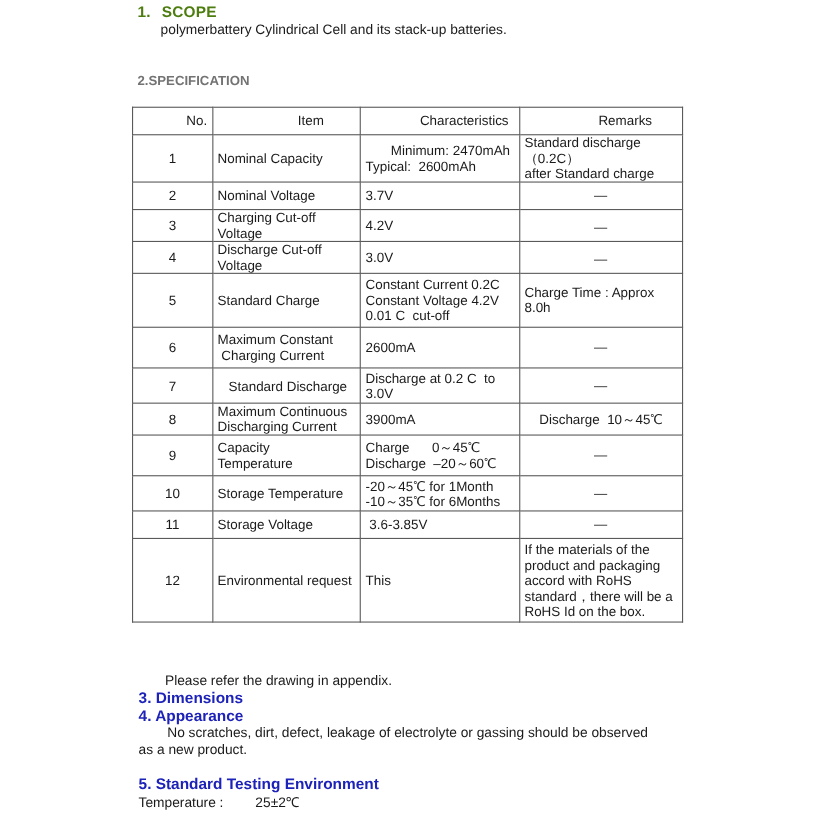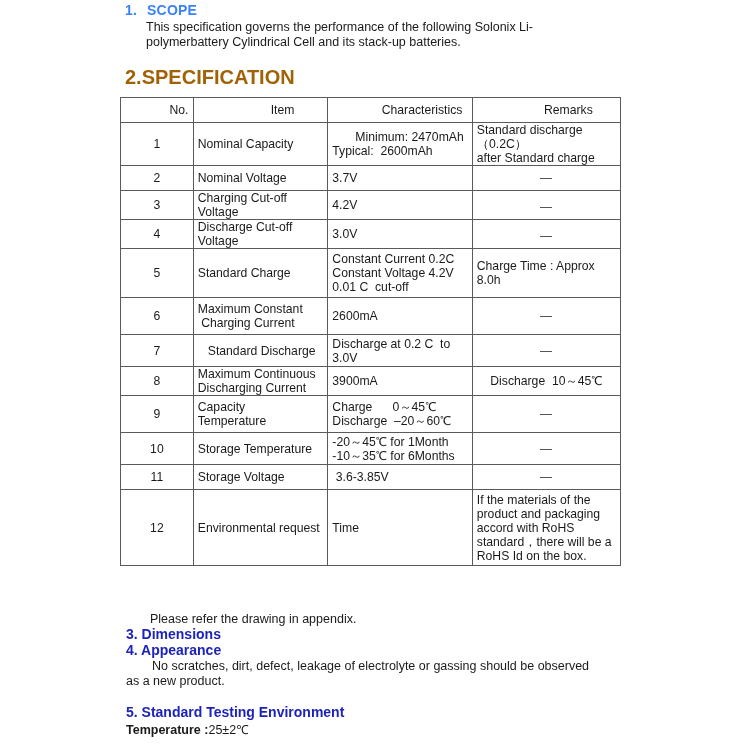--- a/index.html
+++ b/index.html
@@ -1,47 +1,46 @@
 <!DOCTYPE html>
 <html><head>
 <meta charset="utf-8">
 <style>
   html, body { margin: 0; padding: 0; background: #ffffff; }
   body { width: 750px; height: 750px; position: relative; overflow: hidden;
          font-family: "Liberation Sans", sans-serif; color: #1a1a1a; }
-  .h1 { position: absolute; left: 125px; top: 2px; font-size: 14px; font-weight: bold; color: #3b82f6; letter-spacing: 0.2px; }
+  .h1 { position: absolute; left: 125px; top: 2px; font-size: 14px; font-weight: bold; color: #4d7c0f; letter-spacing: 0.2px; }
   .h1 .num { margin-right: 10px; }
   .scope-text { position: absolute; left: 146px; top: 20px; font-size: 12.5px; line-height: 15px; color: #1a1a1a; width: 470px; }
-  .h2 { position: absolute; left: 125px; top: 66px; font-size: 20px; font-weight: bold; color: #a16207; }
+  .h2 { position: absolute; left: 125px; top: 66px; font-size: 12px; font-weight: bold; color: #737373; }
   table.spec { position: absolute; left: 120px; top: 97px; width: 501px; border-collapse: collapse;
                font-size: 12.2px; line-height: 14px; color: #1a1a1a; }
   table.spec td, table.spec th { border: 1.5px solid #5a5a5a; padding: 0 4px; vertical-align: middle; font-weight: normal; }
   table.spec th { text-align: center; padding-left: 48px; }
   .c-no { width: 32px; text-align: center; }
   .c-item { width: 135px; }
   .c-char { width: 152px; }
   .c-rem { width: 160px; }
   .center { text-align: center; }
   .indent { padding-left: 14px !important; }
   .cell-line { display: block; white-space: nowrap; }
   .dash { display: inline-block; width: 12px; height: 0; border-top: 1.4px solid #555; vertical-align: middle; }
   .dash-top { vertical-align: top; padding-top: 4px !important; }
   .sec { position: absolute; left: 126px; font-size: 14px; font-weight: bold; color: #1d22b8; }
   .para { position: absolute; font-size: 12.5px; line-height: 15px; color: #1a1a1a; }
   .temp { position: absolute; left: 126px; top: 721px; font-size: 12.5px; color: #1a1a1a; }
-  .temp .lbl { font-weight: bold; margin-right: 0; }
+  .temp .lbl { font-weight: normal; margin-right: 29px; }
 </style>
 </head>
 <body>
 
 <div class="h1">
   <span class="num">1.</span><span>SCOPE</span>
 </div>
 <div class="scope-text">
-  <div>This specification governs the performance of the following Solonix Li-</div>
   <div>polymerbattery Cylindrical Cell and its stack-up batteries.</div>
 </div>
 
 <div class="h2">2.SPECIFICATION</div>
 
 <table class="spec">
   <thead>
     <tr style="height:25px">
       <th class="c-no">No.</th>
       <th class="c-item">Item</th>
@@ -195,21 +194,21 @@
         <td class="c-rem center">
           <span class="cell-line" style="white-space: pre;"><span class="dash"></span></span>
         </td>
       </tr>
       <tr style="height: 76px;">
         <td class="c-no">12</td>
         <td class="c-item">
           <span class="cell-line" style="white-space: pre;">Environmental request</span>
         </td>
         <td class="c-char">
-          <span class="cell-line" style="white-space: pre;">Time</span>
+          <span class="cell-line" style="white-space: pre;">This</span>
         </td>
         <td class="c-rem">
           <span class="cell-line" style="white-space: pre;">If the materials of the</span>
           <span class="cell-line" style="white-space: pre;">product and packaging</span>
           <span class="cell-line" style="white-space: pre;">accord with RoHS</span>
           <span class="cell-line" style="white-space: pre;">standard，there will be a</span>
           <span class="cell-line" style="white-space: pre;">RoHS Id on the box.</span>
         </td>
       </tr>
     </tbody>

